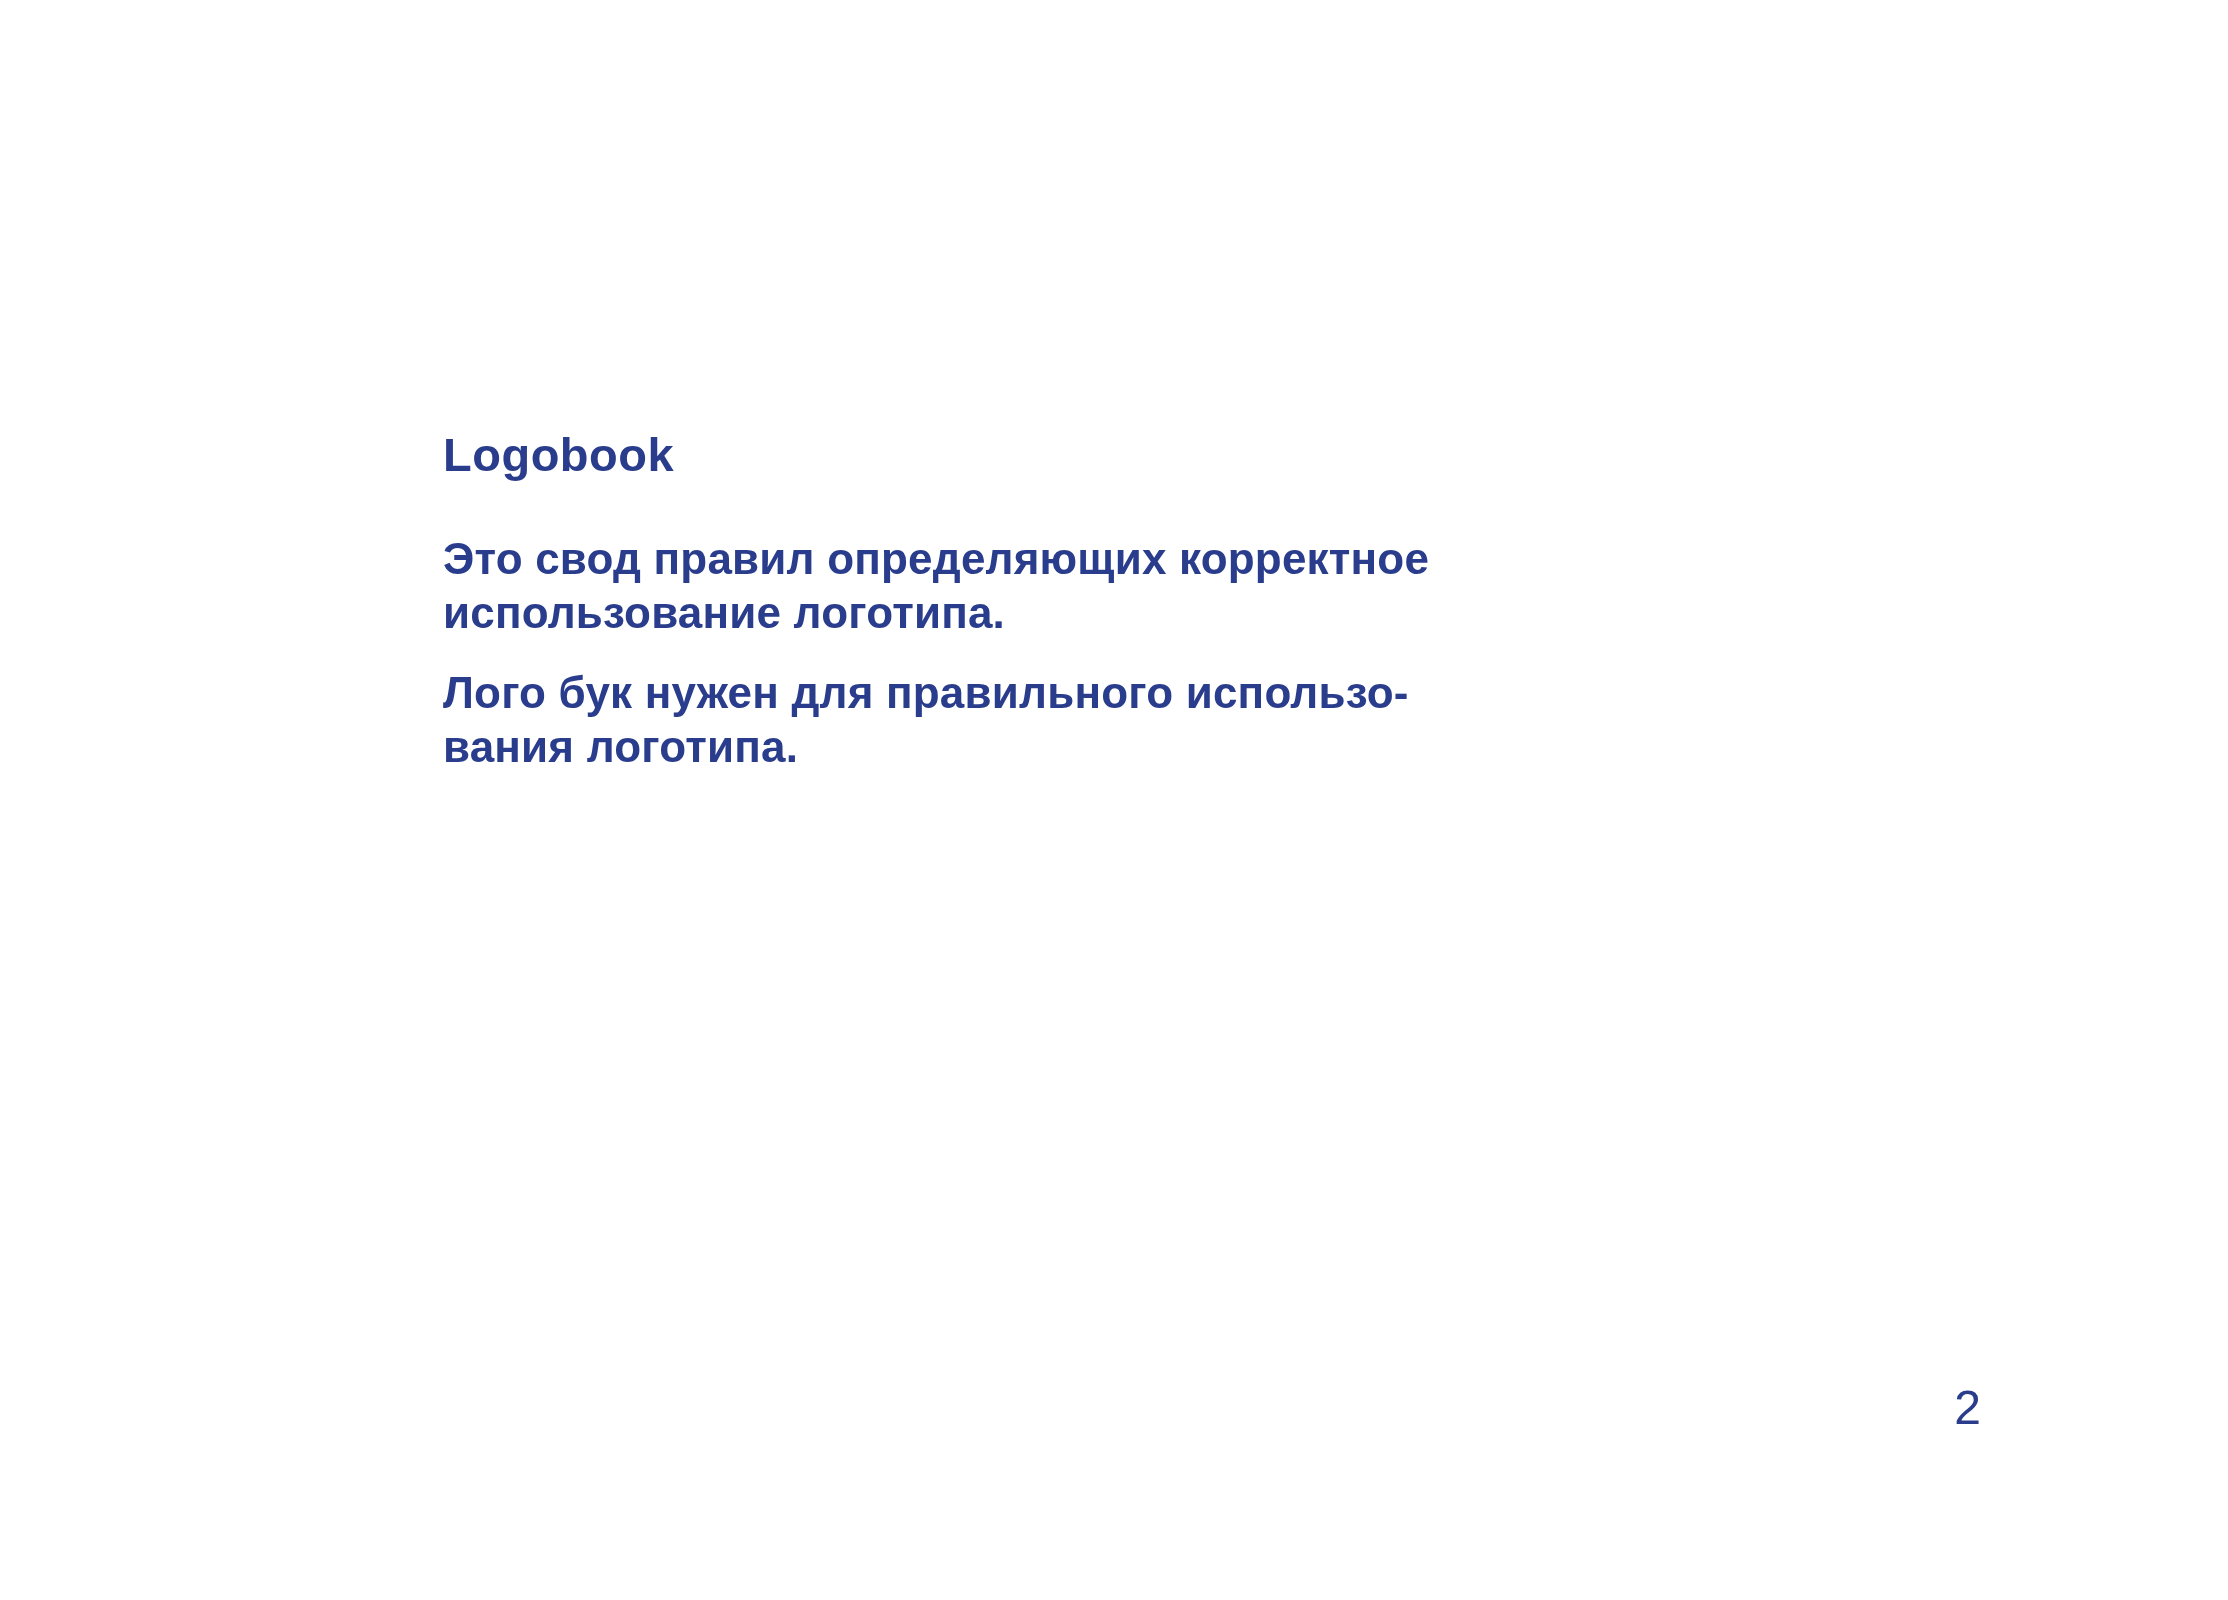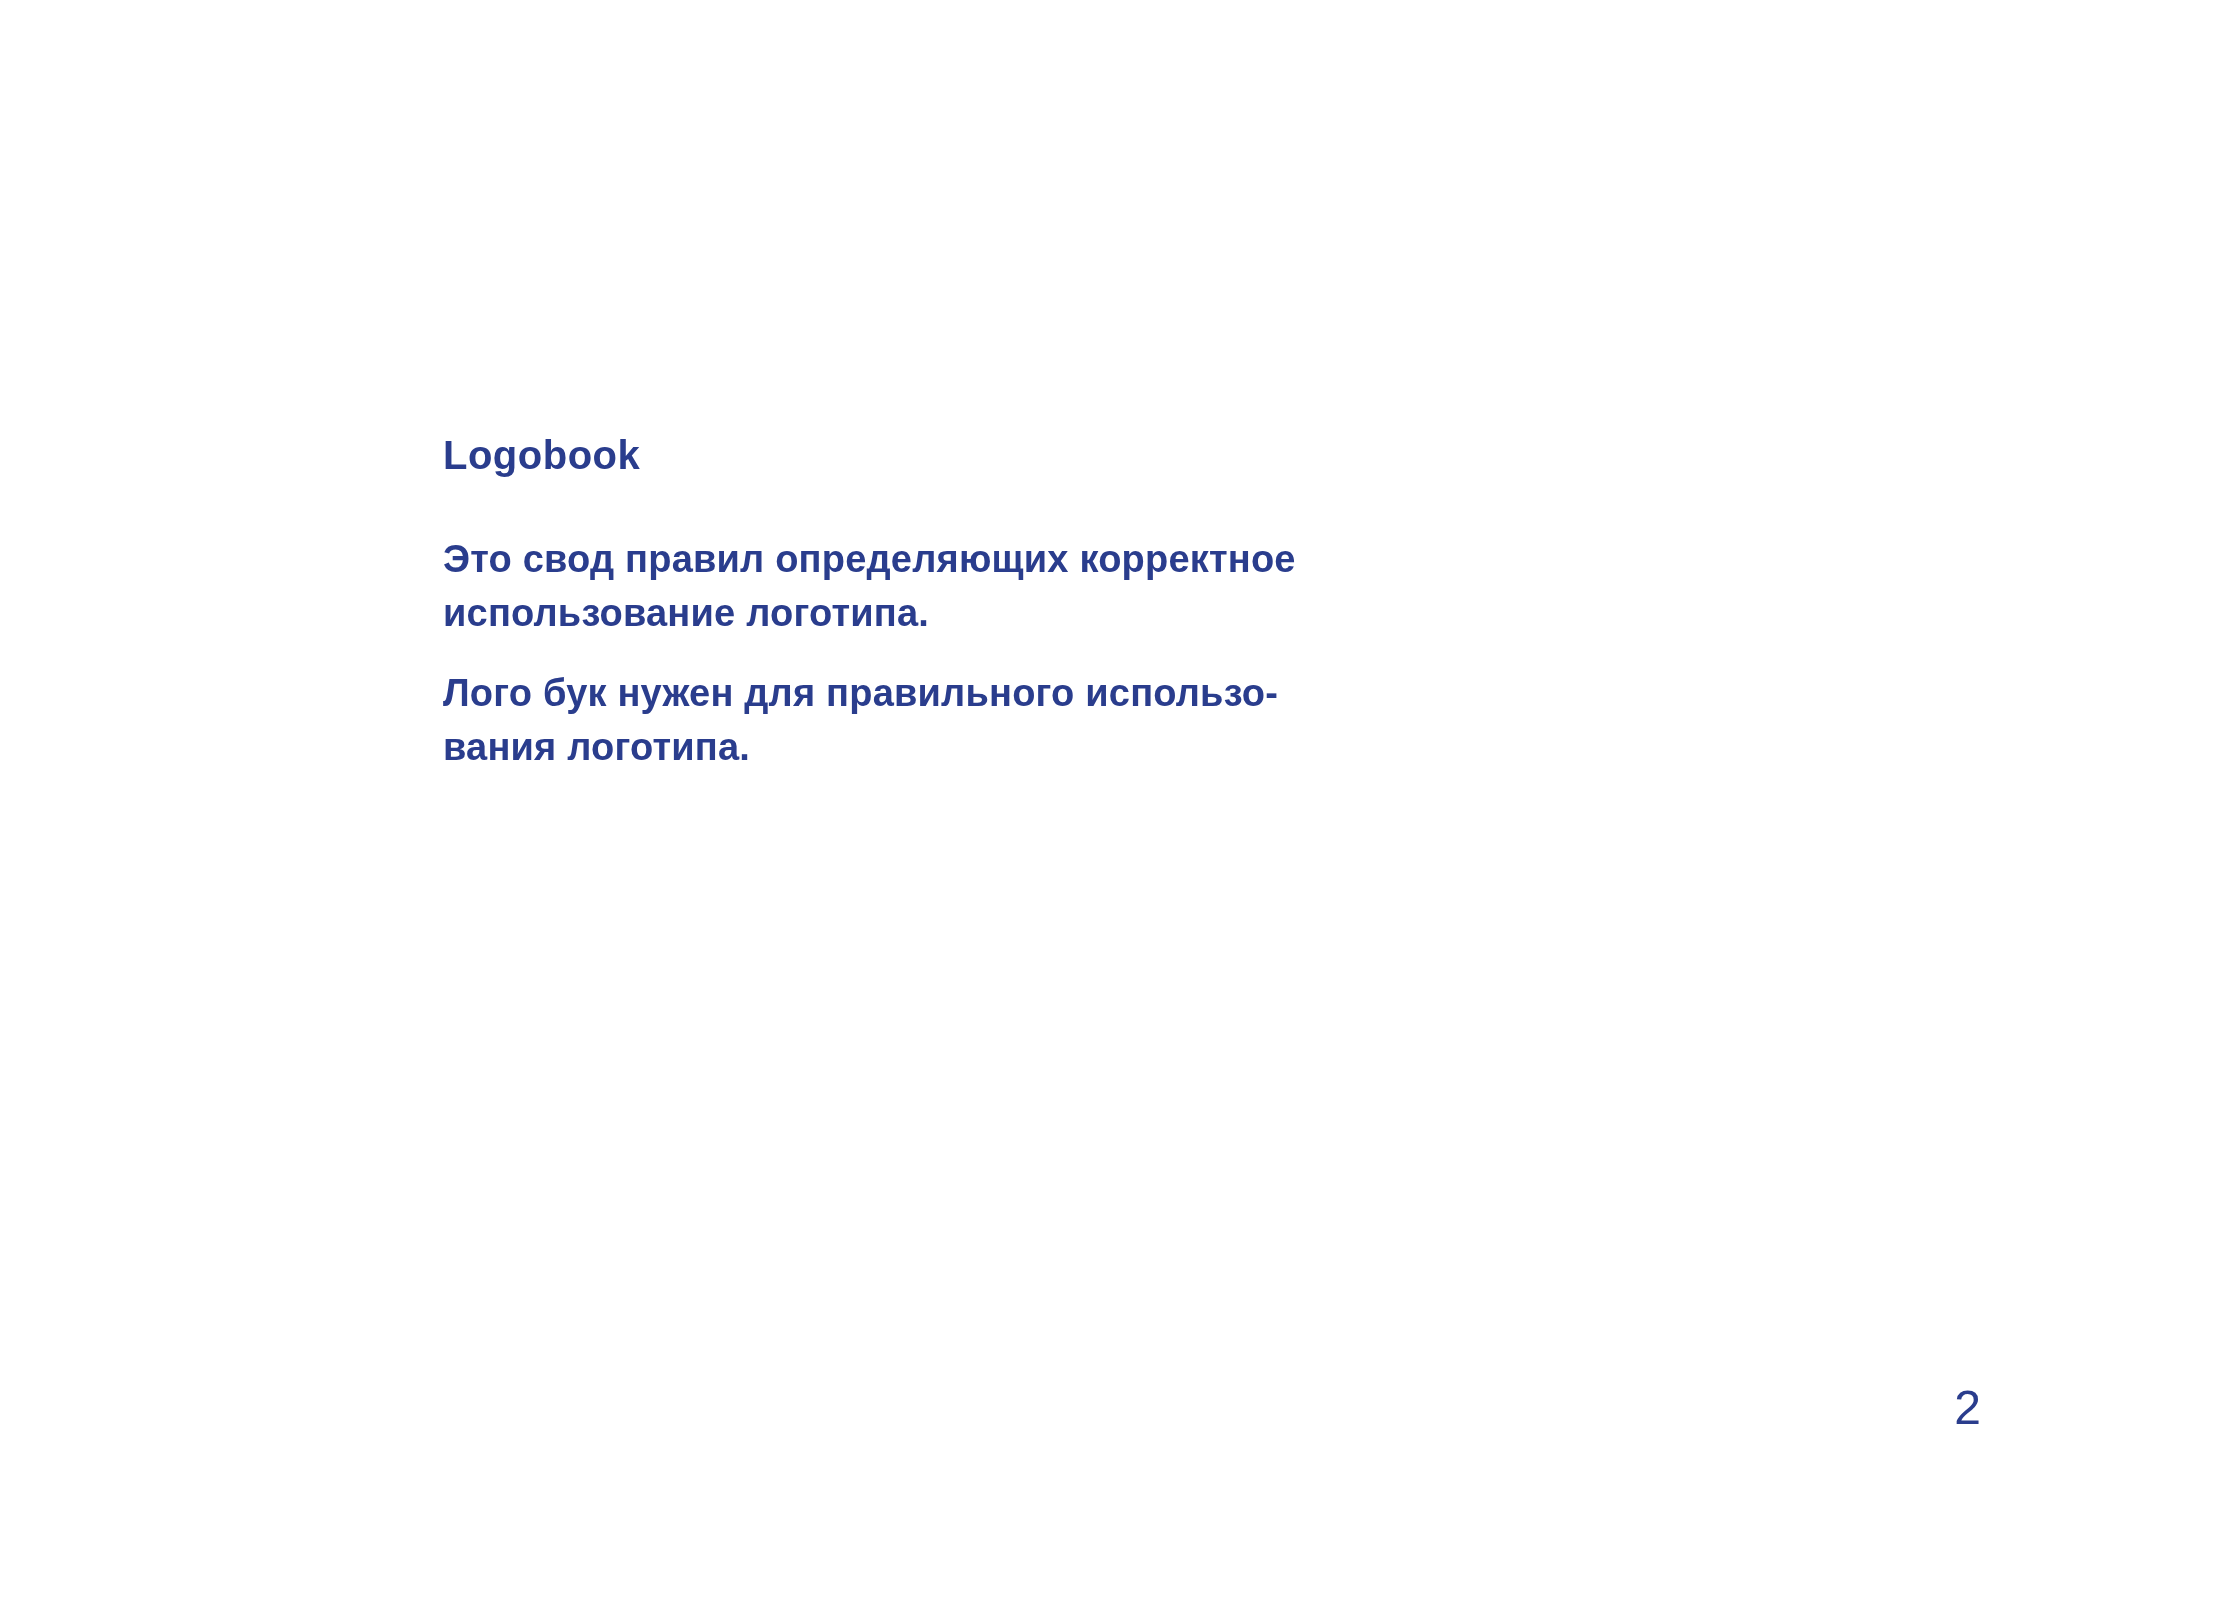--- a/index.html
+++ b/index.html
@@ -17,28 +17,28 @@
   }
   .content {
     position: absolute;
     left: 443px;
     top: 426px;
     width: 1000px;
     color: #2a3d8d;
   }
   .title {
     margin: 0;
-    font-size: 40px;
+    font-size: 47px;
     line-height: 58px;
     font-weight: 600;
     letter-spacing: 0.5px;
   }
   .para {
     margin: 0;
-    font-size: 38px;
+    font-size: 44px;
     line-height: 54px;
     font-weight: 600;
     letter-spacing: 0.2px;
     white-space: pre-line;
   }
   .para.first {
     margin-top: 48px;
   }
   .para.second {
     margin-top: 26px;

